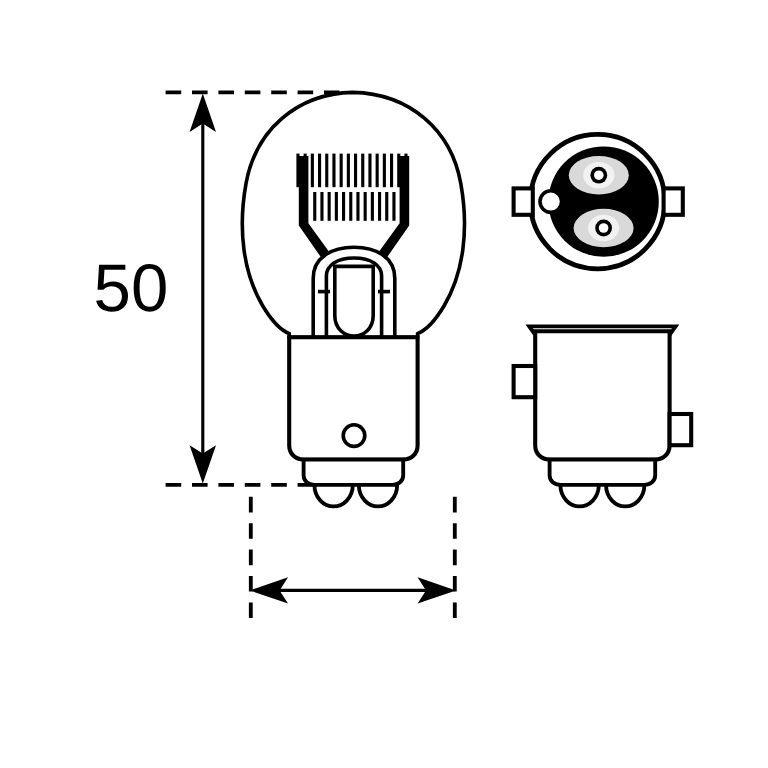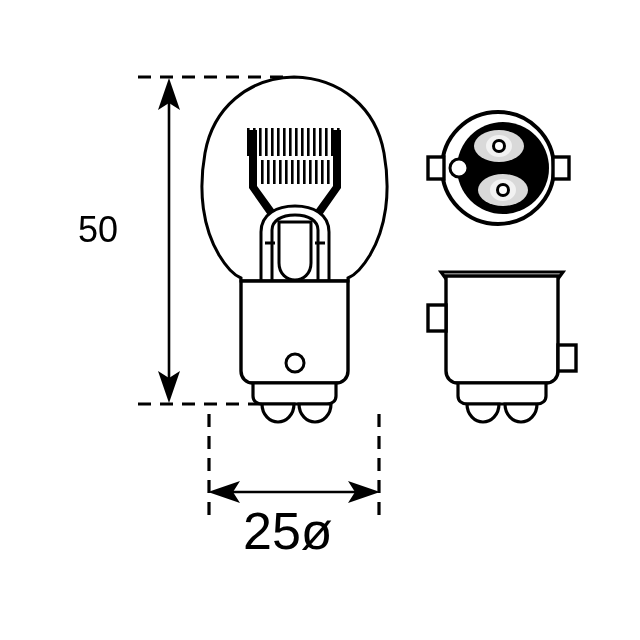--- a/index.html
+++ b/index.html
@@ -28,21 +28,21 @@
     position: absolute;
     font-family: "Liberation Sans", sans-serif;
     color: #000000;
     font-weight: 400;
     white-space: nowrap;
     line-height: 1;
   }
   #label-height {
     left: 78px;
     top: 212px;
-    font-size: 36px;
+    font-size: 56px;
   }
   #label-diameter {
     left: 243px;
     top: 505px;
     font-size: 52px;
   }
 </style>
 </head>
 <body>
 
@@ -219,15 +219,14 @@
                C 462,404 458,401 458,396 Z" fill="#ffffff" stroke="#000" stroke-width="3.2"></path>
 
       <path d="M 467,404 C 467,415 475,422 483,422 C 491,422 499,415 499,404 Z" fill="#ffffff" stroke="#000" stroke-width="3.2"></path>
       <path d="M 505,404 C 505,415 513,422 521,422 C 529,422 537,415 537,404 Z" fill="#ffffff" stroke="#000" stroke-width="3.2"></path>
     </g>
 
   </svg>
 
   <div class="dim-label" id="label-height">50</div>
 
-  <div class="dim-label" id="label-diameter">25ø</div>
 
 </div>
 
 </body></html>

